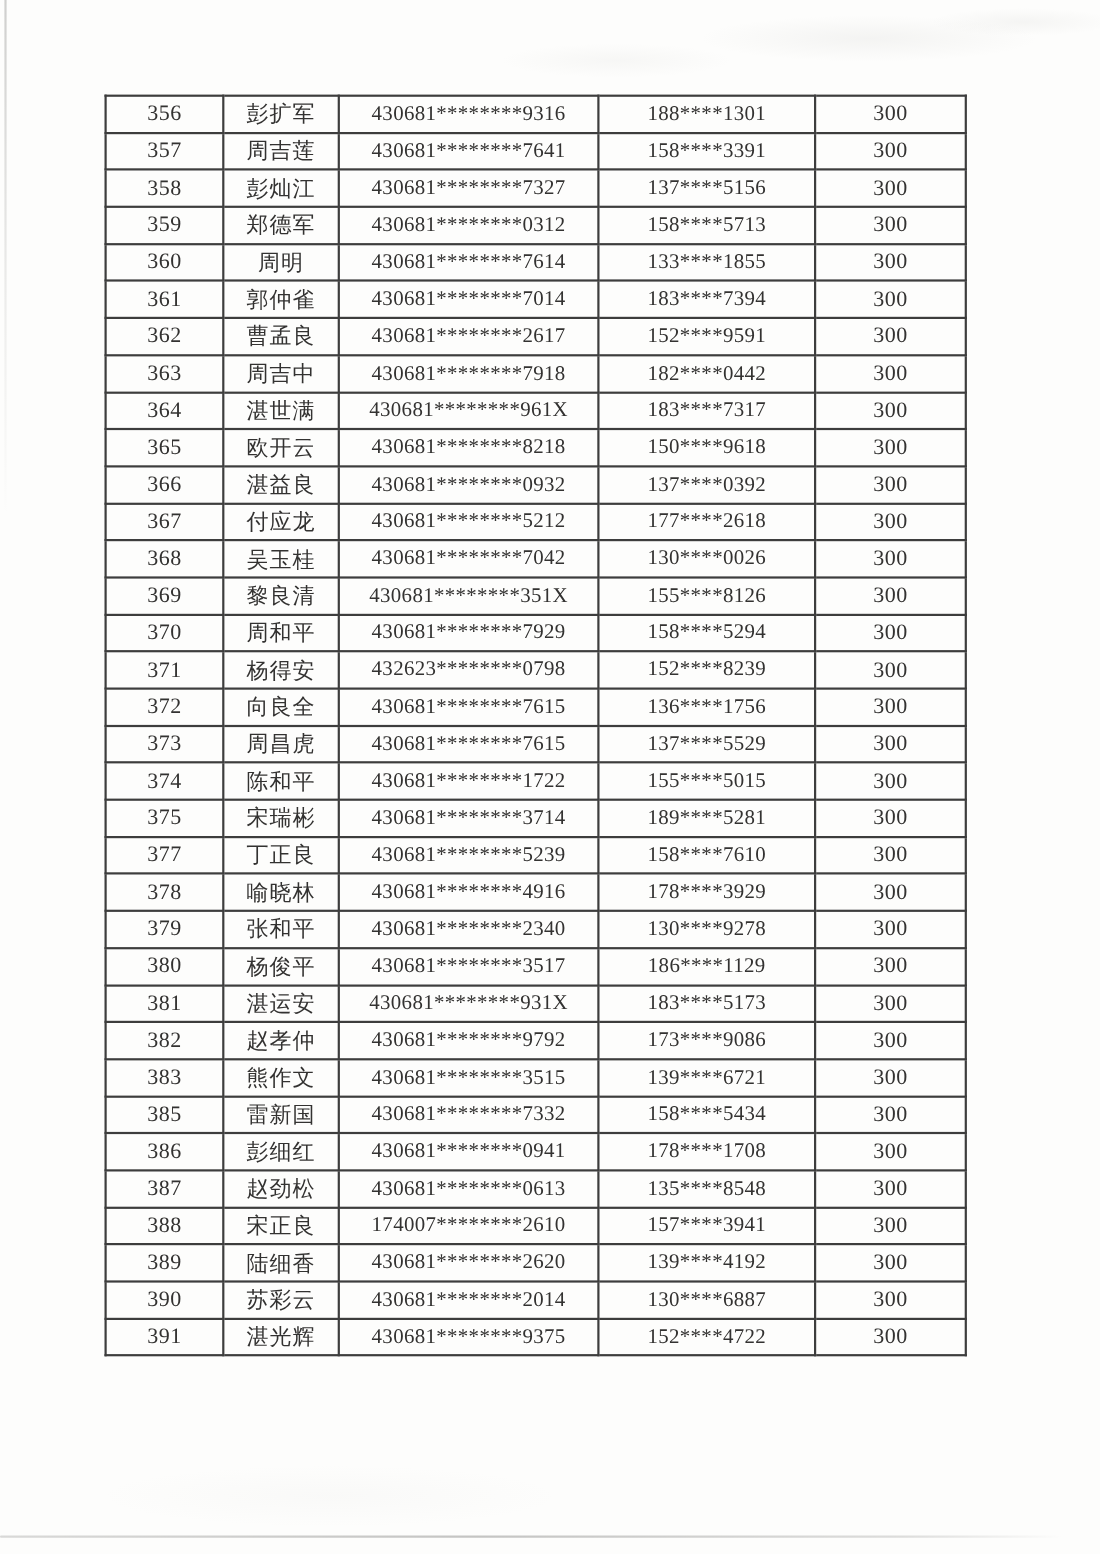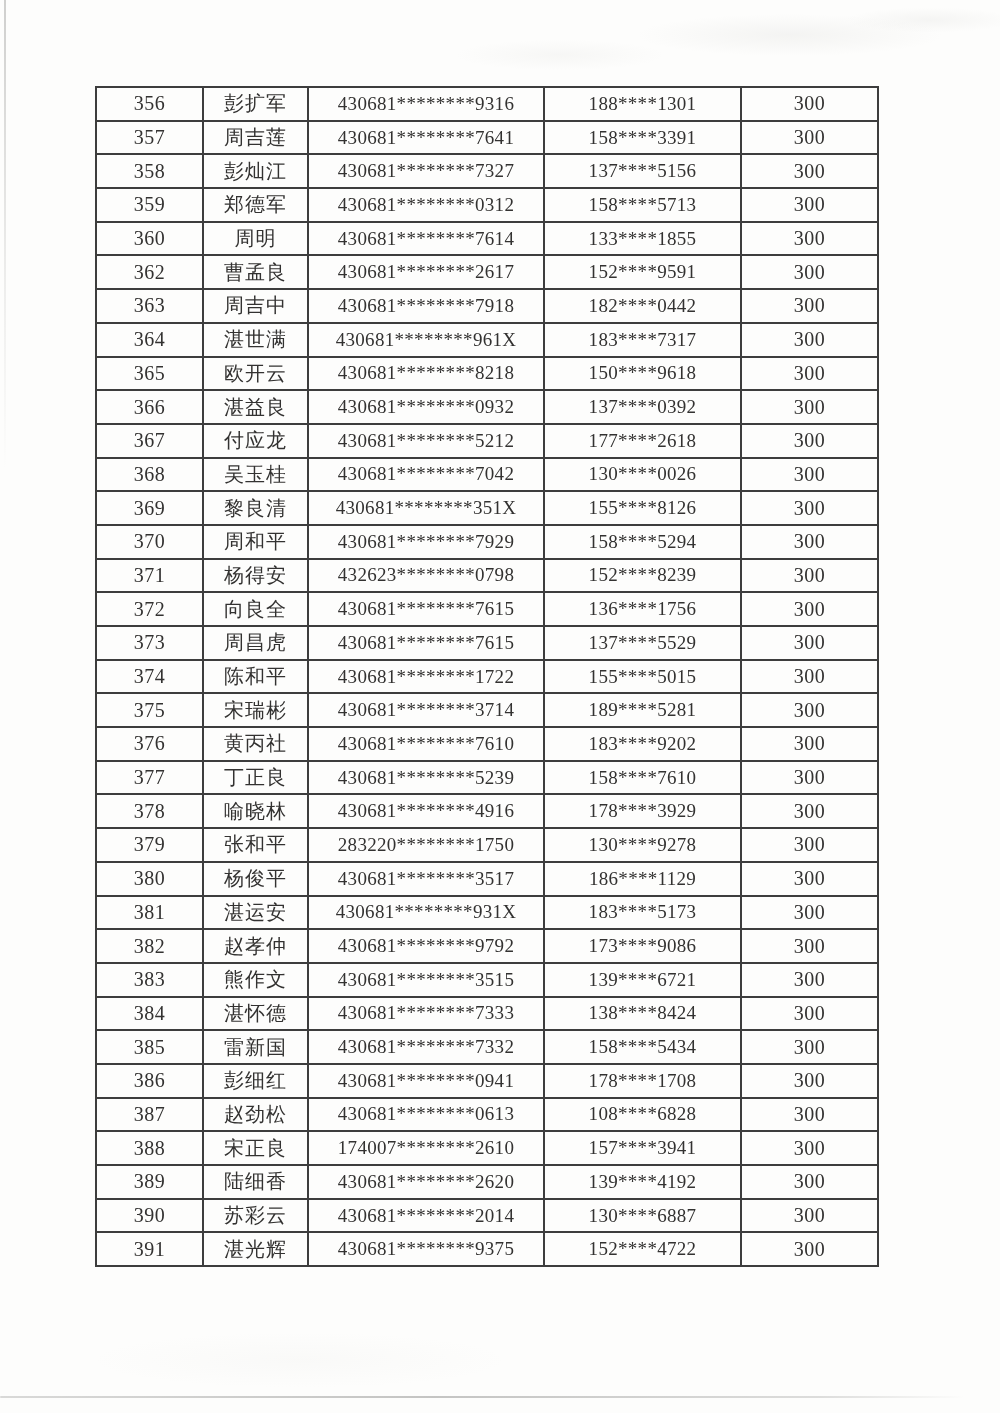--- a/index.html
+++ b/index.html
@@ -133,20 +133,27 @@
         <td class="cell-amount">300</td>
       </tr>
       <tr>
         <td class="cell-no">360</td>
         <td class="cell-name">周明</td>
         <td class="cell-id">430681********7614</td>
         <td class="cell-phone">133****1855</td>
         <td class="cell-amount">300</td>
       </tr>
       <tr>
+        <td class="cell-no">361</td>
+        <td class="cell-name">郭仲雀</td>
+        <td class="cell-id">430681********7014</td>
+        <td class="cell-phone">183****7394</td>
+        <td class="cell-amount">300</td>
+      </tr>
+      <tr>
         <td class="cell-no">362</td>
         <td class="cell-name">曹孟良</td>
         <td class="cell-id">430681********2617</td>
         <td class="cell-phone">152****9591</td>
         <td class="cell-amount">300</td>
       </tr>
       <tr>
         <td class="cell-no">363</td>
         <td class="cell-name">周吉中</td>
         <td class="cell-id">430681********7918</td>
@@ -231,44 +238,37 @@
         <td class="cell-amount">300</td>
       </tr>
       <tr>
         <td class="cell-no">375</td>
         <td class="cell-name">宋瑞彬</td>
         <td class="cell-id">430681********3714</td>
         <td class="cell-phone">189****5281</td>
         <td class="cell-amount">300</td>
       </tr>
       <tr>
-        <td class="cell-no">376</td>
-        <td class="cell-name">黄丙社</td>
-        <td class="cell-id">430681********7610</td>
-        <td class="cell-phone">183****9202</td>
-        <td class="cell-amount">300</td>
-      </tr>
-      <tr>
         <td class="cell-no">377</td>
         <td class="cell-name">丁正良</td>
         <td class="cell-id">430681********5239</td>
         <td class="cell-phone">158****7610</td>
         <td class="cell-amount">300</td>
       </tr>
       <tr>
         <td class="cell-no">378</td>
         <td class="cell-name">喻晓林</td>
         <td class="cell-id">430681********4916</td>
         <td class="cell-phone">178****3929</td>
         <td class="cell-amount">300</td>
       </tr>
       <tr>
         <td class="cell-no">379</td>
         <td class="cell-name">张和平</td>
-        <td class="cell-id">283220********1750</td>
+        <td class="cell-id">430681********2340</td>
         <td class="cell-phone">130****9278</td>
         <td class="cell-amount">300</td>
       </tr>
       <tr>
         <td class="cell-no">380</td>
         <td class="cell-name">杨俊平</td>
         <td class="cell-id">430681********3517</td>
         <td class="cell-phone">186****1129</td>
         <td class="cell-amount">300</td>
       </tr>
@@ -287,45 +287,38 @@
         <td class="cell-amount">300</td>
       </tr>
       <tr>
         <td class="cell-no">383</td>
         <td class="cell-name">熊作文</td>
         <td class="cell-id">430681********3515</td>
         <td class="cell-phone">139****6721</td>
         <td class="cell-amount">300</td>
       </tr>
       <tr>
-        <td class="cell-no">384</td>
-        <td class="cell-name">湛怀德</td>
-        <td class="cell-id">430681********7333</td>
-        <td class="cell-phone">138****8424</td>
-        <td class="cell-amount">300</td>
-      </tr>
-      <tr>
         <td class="cell-no">385</td>
         <td class="cell-name">雷新国</td>
         <td class="cell-id">430681********7332</td>
         <td class="cell-phone">158****5434</td>
         <td class="cell-amount">300</td>
       </tr>
       <tr>
         <td class="cell-no">386</td>
         <td class="cell-name">彭细红</td>
         <td class="cell-id">430681********0941</td>
         <td class="cell-phone">178****1708</td>
         <td class="cell-amount">300</td>
       </tr>
       <tr>
         <td class="cell-no">387</td>
         <td class="cell-name">赵劲松</td>
         <td class="cell-id">430681********0613</td>
-        <td class="cell-phone">108****6828</td>
+        <td class="cell-phone">135****8548</td>
         <td class="cell-amount">300</td>
       </tr>
       <tr>
         <td class="cell-no">388</td>
         <td class="cell-name">宋正良</td>
         <td class="cell-id">174007********2610</td>
         <td class="cell-phone">157****3941</td>
         <td class="cell-amount">300</td>
       </tr>
       <tr>

